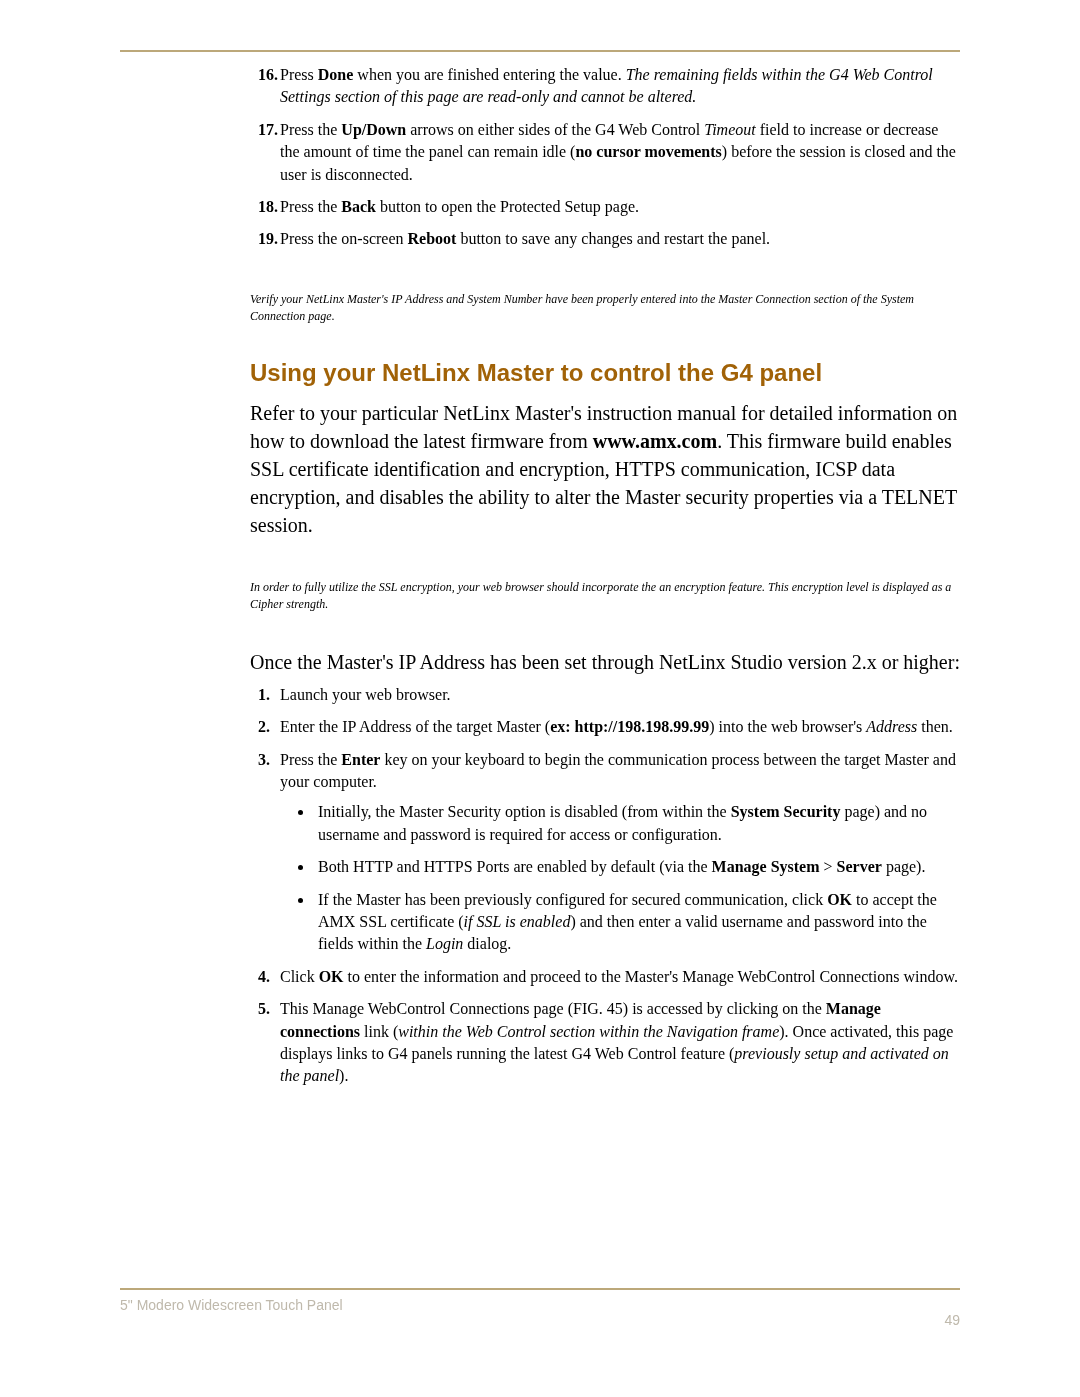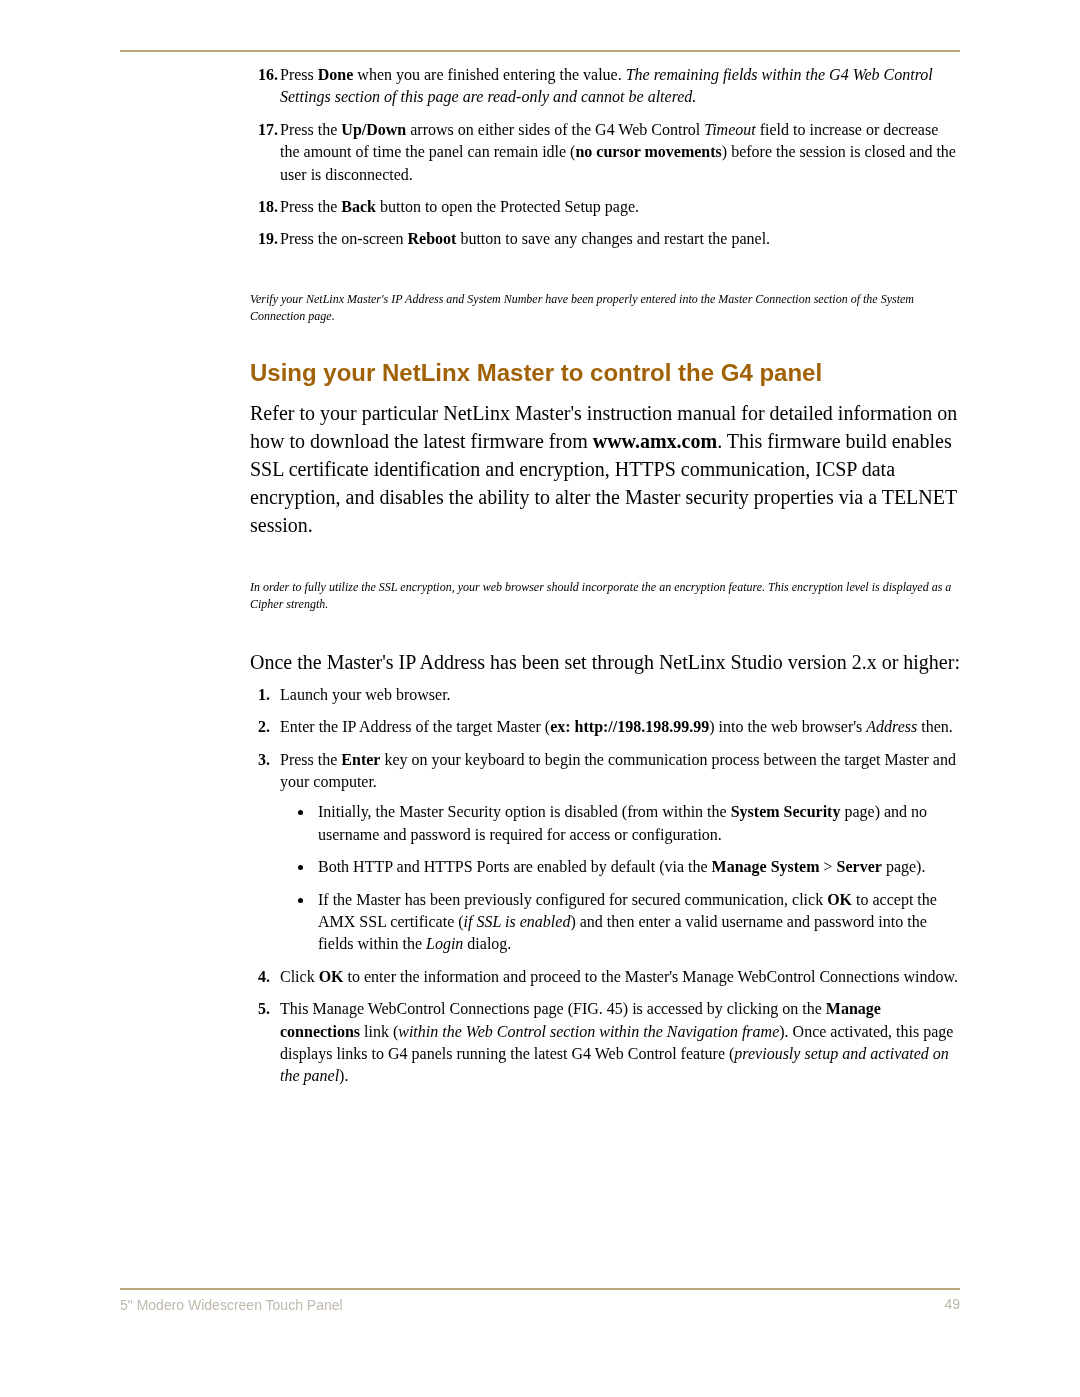--- a/index.html
+++ b/index.html
@@ -82,21 +82,21 @@
     padding-top: 6px;
   }
   .footer-left {
     font-family: "Helvetica Neue", Helvetica, Arial, sans-serif;
     color: #bfb9ac;
     font-size: 14px;
   }
   .footer-right {
     position: absolute;
     right: 0;
-    top: 6px;
+    top: 22px;
     font-family: "Helvetica Neue", Helvetica, Arial, sans-serif;
     color: #bfb9ac;
     font-size: 14px;
   }
   .b { font-weight: bold; }
   .i { font-style: italic; }
   .bi { font-weight: bold; }
 </style>
 </head>
 <body>

